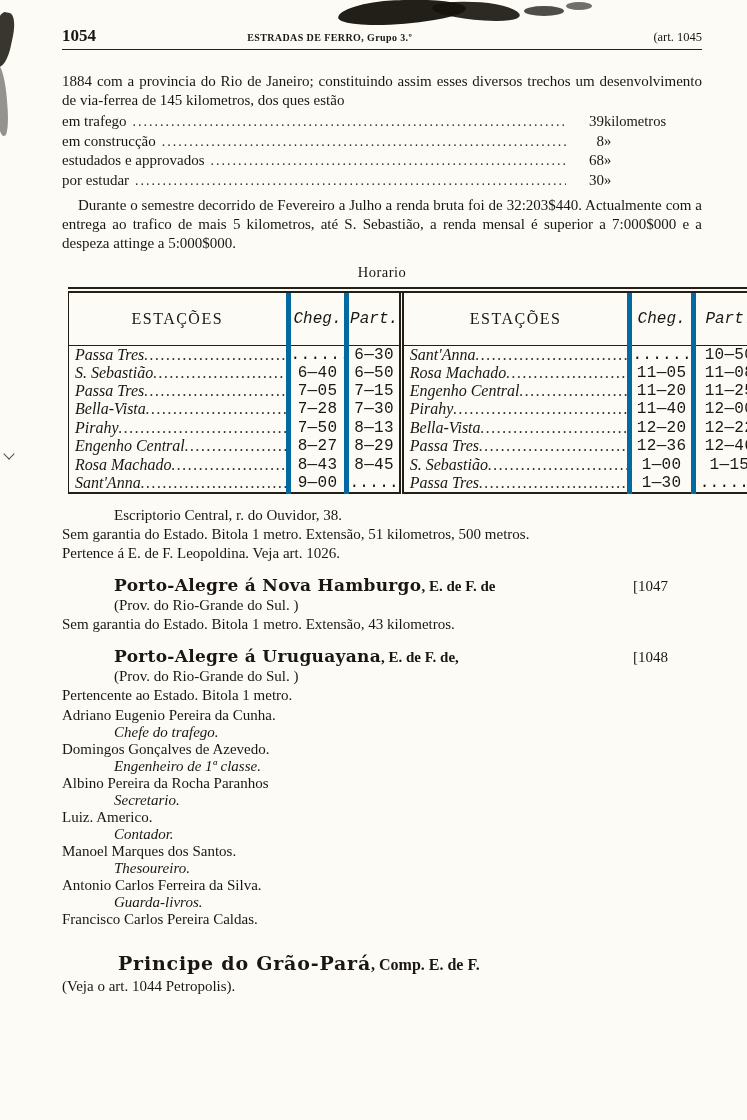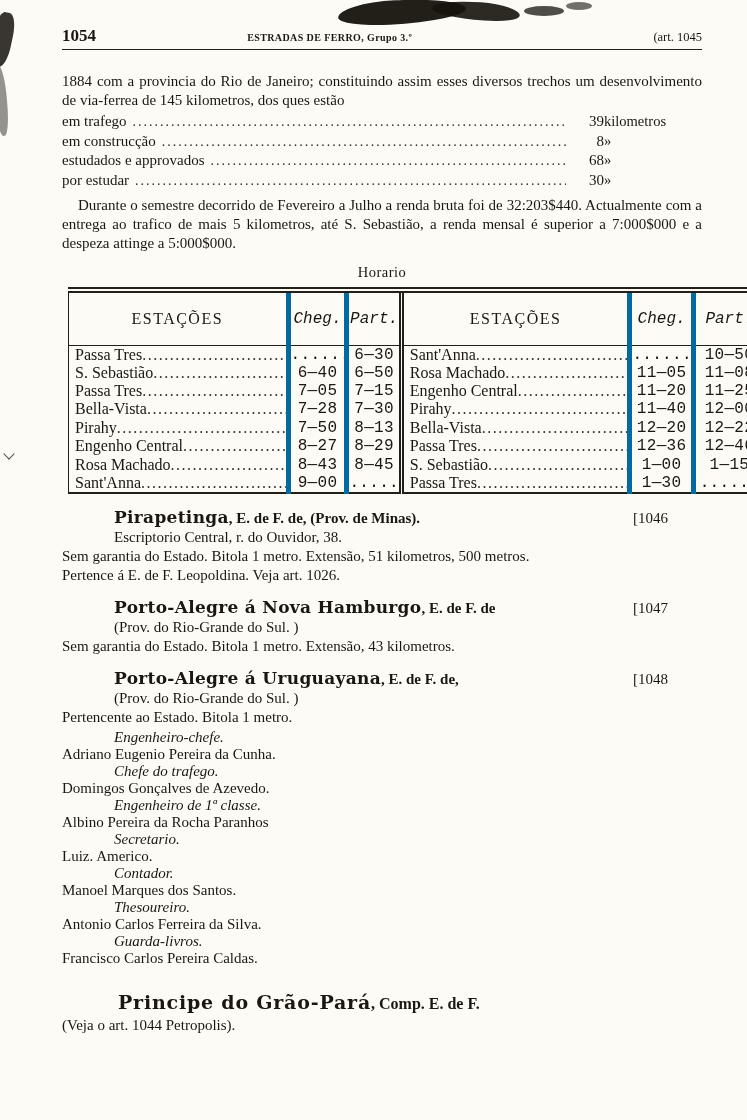--- a/index.html
+++ b/index.html
@@ -54,21 +54,21 @@
     font-size: 16px;
   }
   table.timetable td { padding: 0; overflow: hidden; }
   .thead-row td { height: 55px; vertical-align: middle; text-align: center; border-bottom: 1.5px solid #231f16; }
   .h-station { letter-spacing: 1.5px; }
   .h-time { font-style: italic; }
   td.v { border-left: 5px solid #0369a1; font-family: Liberation Mono, monospace; }
   td.vd { border-left: 5px double #231f16; }
   .body-row td { height: 18.4px; vertical-align: middle; }
   .body-row:first-child td { padding-top: 4px; }
-  .stcell { display: flex; align-items: center; padding-left: 6px; }
+  .stcell { display: flex; align-items: center; padding-left: 6px; font-style: italic; }
   .stcell .dots { flex: 1; overflow: hidden; white-space: nowrap; opacity: .9; }
   .stcell .dots::after { content: "...................................................................."; letter-spacing: 1.5px; }
   .c-time { text-align: center; letter-spacing: .3px; }
 
   
   .bottom { margin-top: 13px; font-size: 15px; }
   .section { margin-top: 13px; }
   .sec-head { display: flex; align-items: baseline; }
   .sec-title { flex: 1; padding-left: 52px; }
   .sec-name { font-family: "DejaVu Serif", serif; font-weight: bold; font-size: 17px; letter-spacing: .3px; }
@@ -302,26 +302,20 @@
           </td>
         <td class="c-time v">1—30</td>
         <td class="c-time v">......</td>
       </tr>
     </tbody>
   </table>
 
   <div class="bottom">
 
     <div class="section">
-      <div class="sec-head">
-        <div class="sec-title">
-          <span class="sec-name">Pirapetinga</span><span class="sec-rest">, E. de F. de, (Prov. de Minas).</span>
-        </div>
-        <span class="sec-ref">[1046</span>
-      </div>
       <div class="line indent">Escriptorio Central, r. do Ouvidor, 38.</div>
       <div class="line">Sem garantia do Estado. Bitola 1 metro. Extensão, 51 kilometros, 500 metros.</div>
       <div class="line">Pertence á E. de F. Leopoldina. Veja art. 1026.</div>
     </div>
 
     <div class="section">
       <div class="sec-head">
         <div class="sec-title">
           <span class="sec-name">Porto-Alegre á Nova Hamburgo</span><span class="sec-rest">, E. de F. de</span>
         </div>
@@ -335,21 +329,20 @@
       <div class="sec-head">
         <div class="sec-title">
           <span class="sec-name">Porto-Alegre á Uruguayana</span><span class="sec-rest">, E. de F. de,</span>
         </div>
         <span class="sec-ref">[1048</span>
       </div>
       <div class="line indent">(Prov. do Rio-Grande do Sul. )</div>
       <div class="line">Pertencente ao Estado. Bitola 1 metro.</div>
 
       <div class="staff">
-        <div class="staff-title">Engenheiro-chefe.</div>
         <div class="staff-name">Adriano Eugenio Pereira da Cunha.</div>
         <div class="staff-title">Chefe do trafego.</div>
         <div class="staff-name">Domingos Gonçalves de Azevedo.</div>
         <div class="staff-title">Engenheiro de 1ª classe.</div>
         <div class="staff-name">Albino Pereira da Rocha Paranhos</div>
         <div class="staff-title">Secretario.</div>
         <div class="staff-name">Luiz. Americo.</div>
         <div class="staff-title">Contador.</div>
         <div class="staff-name">Manoel Marques dos Santos.</div>
         <div class="staff-title">Thesoureiro.</div>

